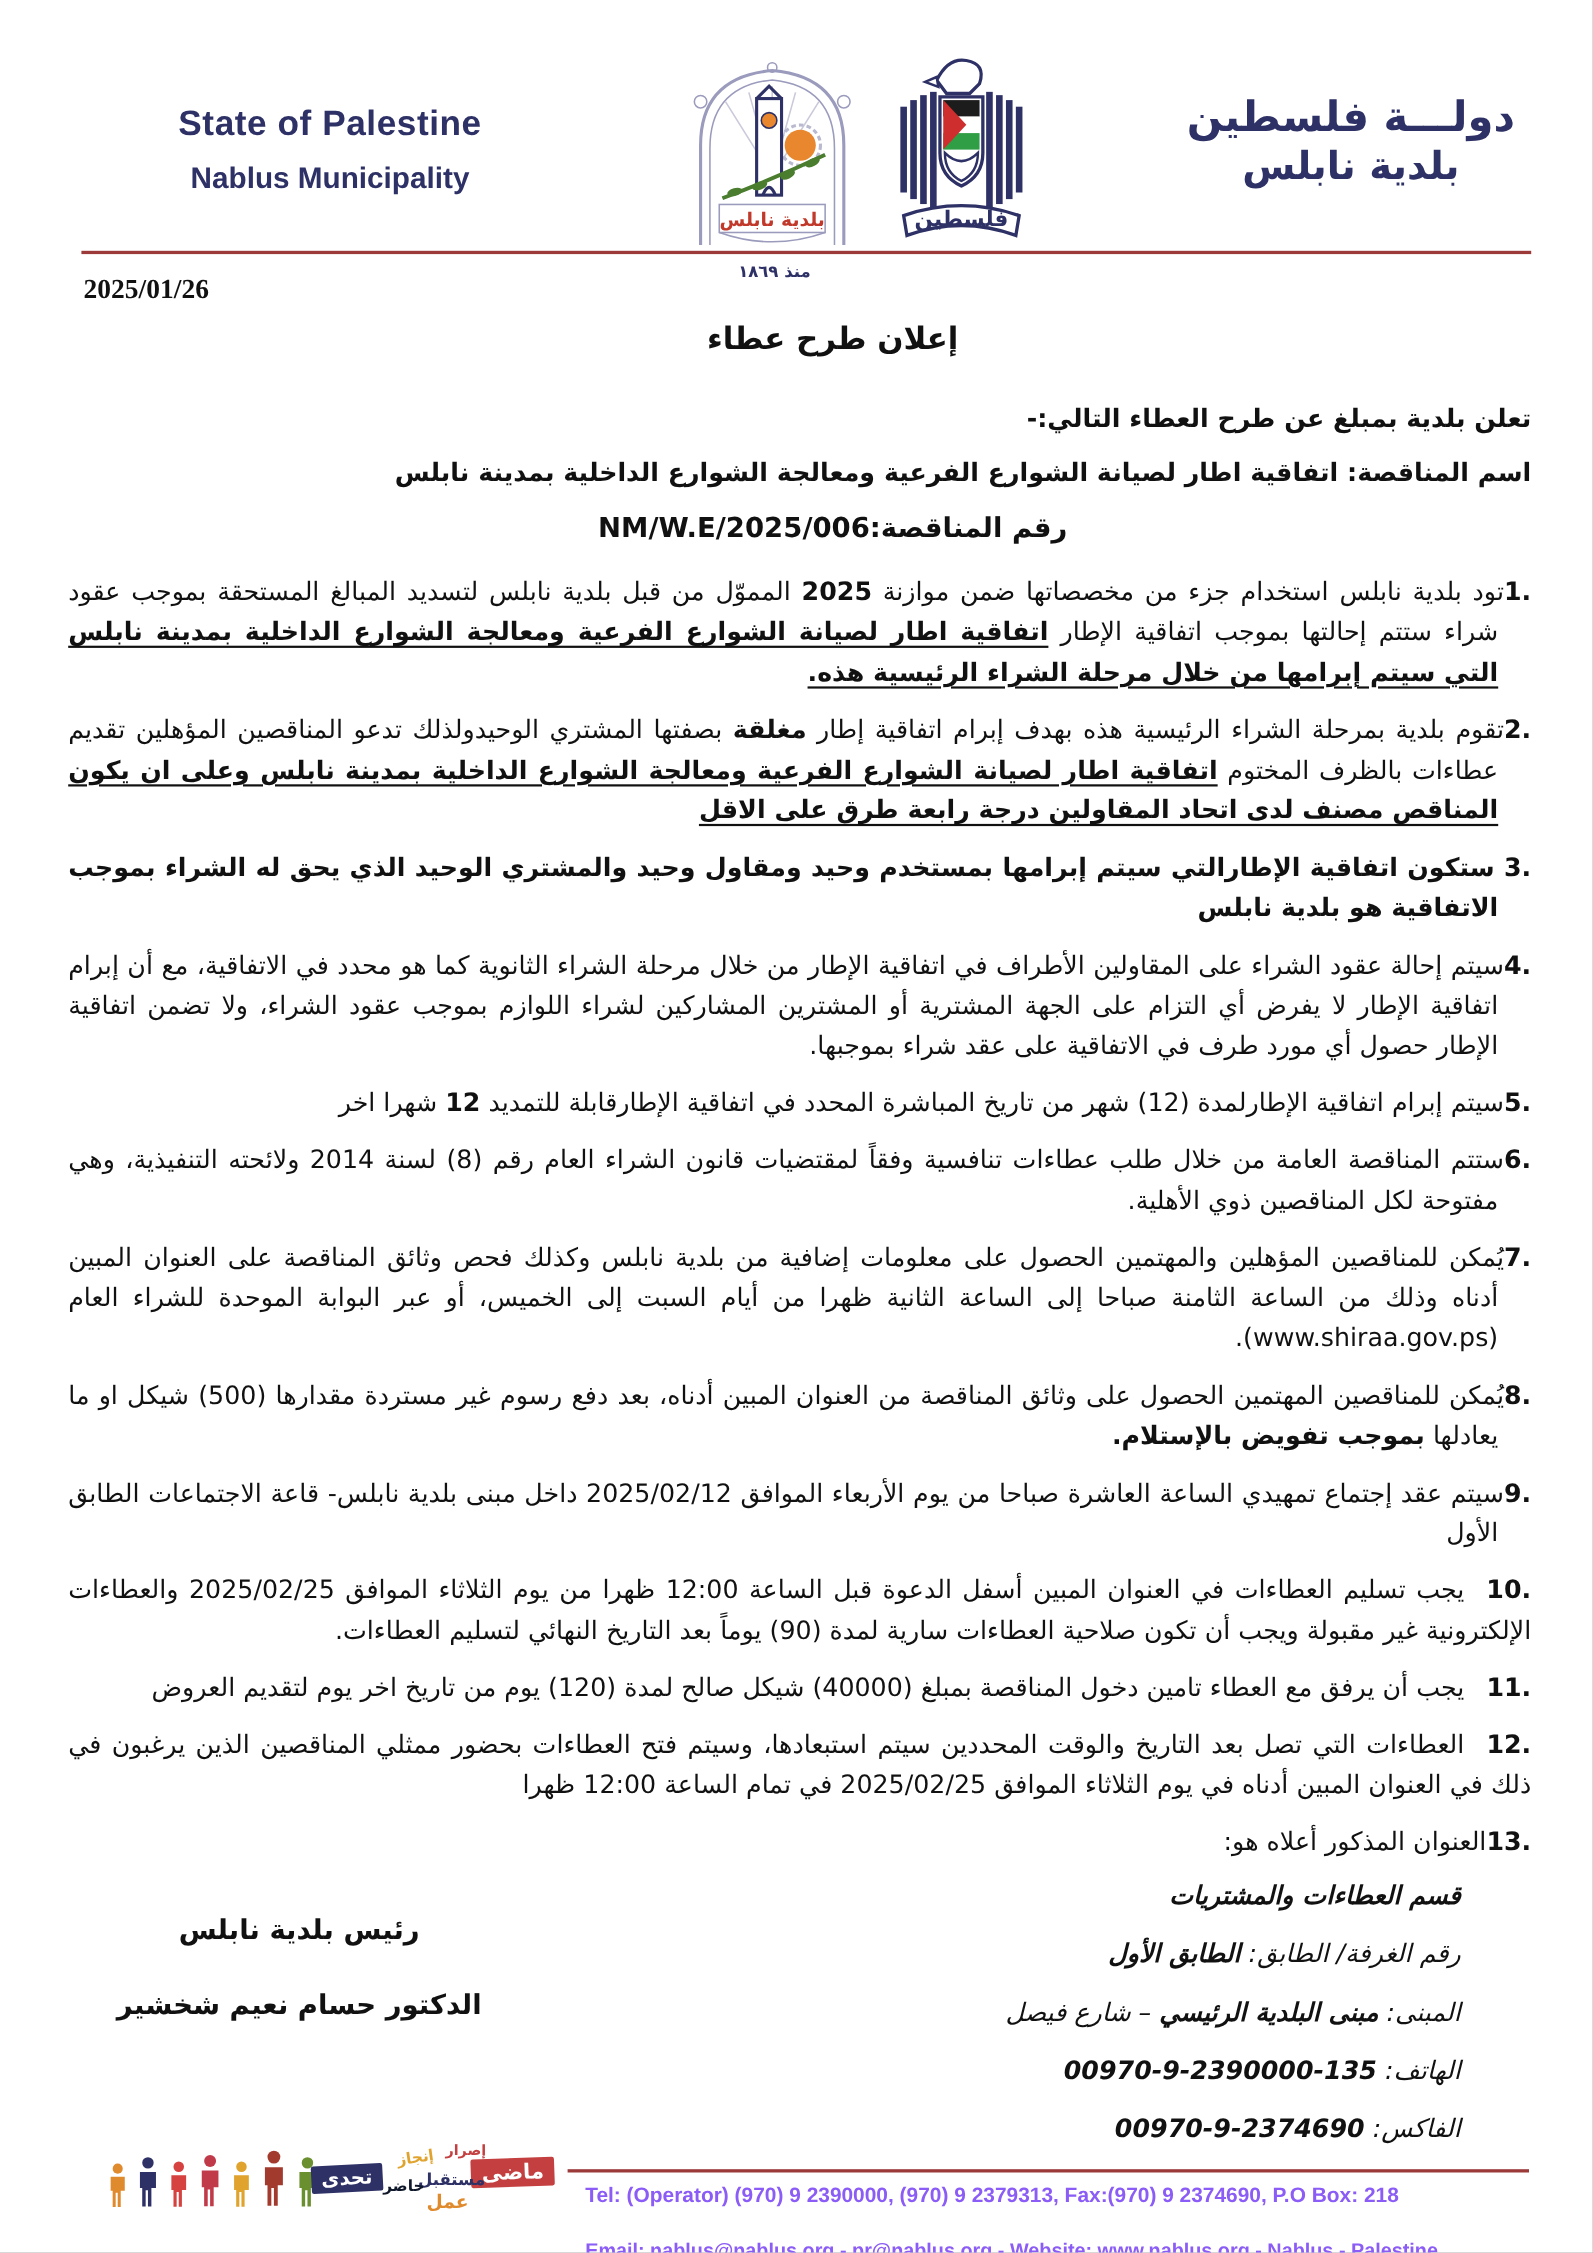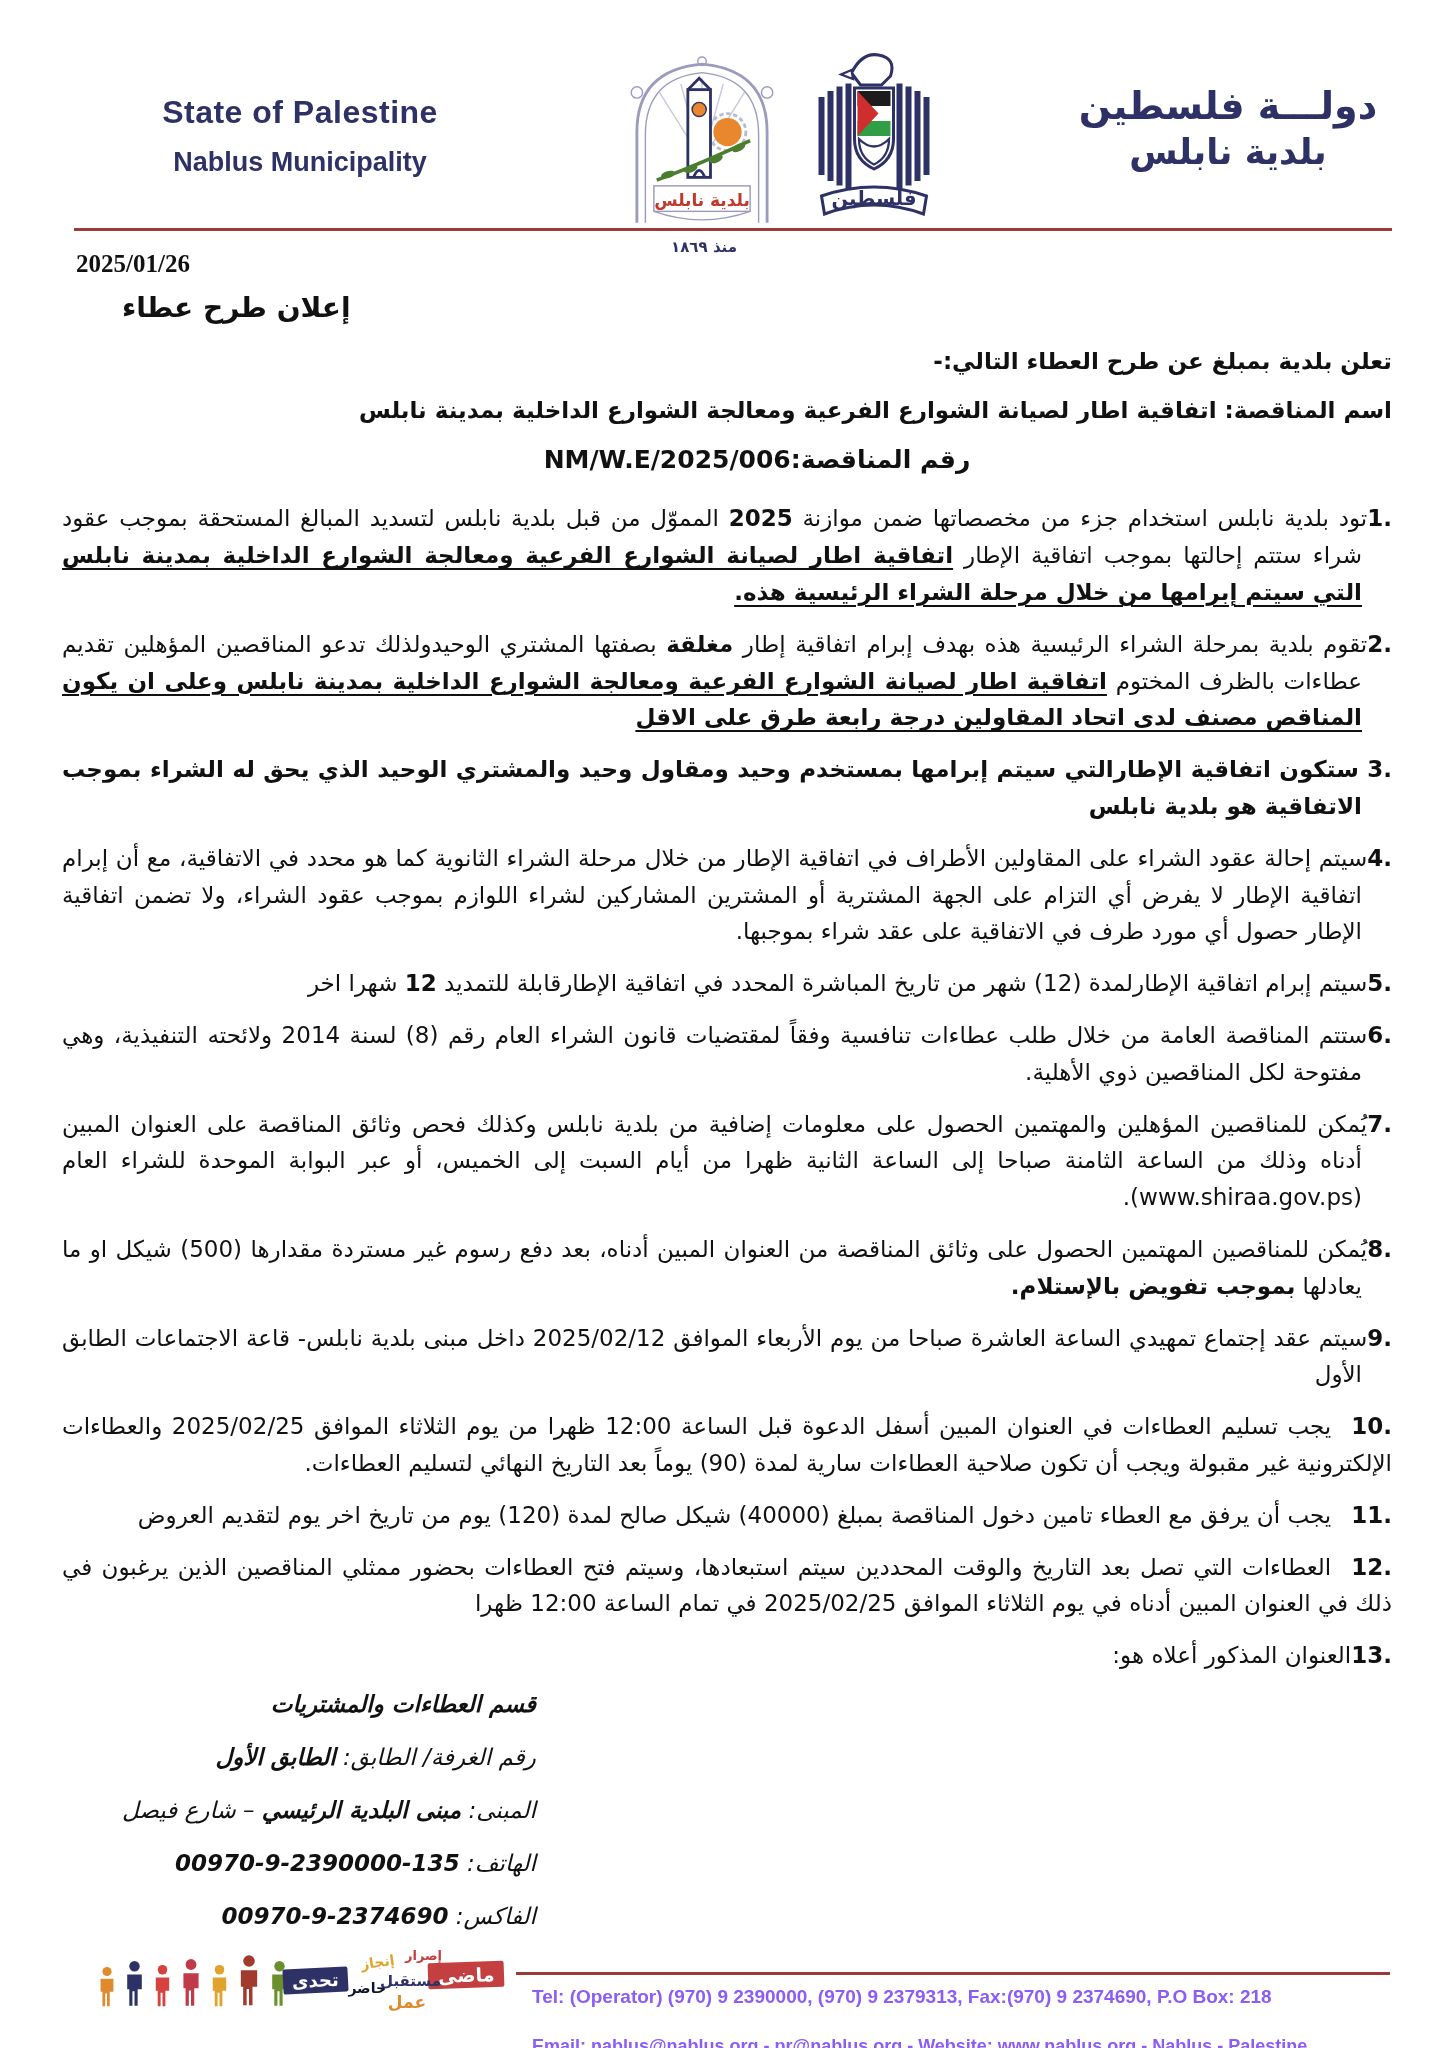--- a/index.html
+++ b/index.html
@@ -20,21 +20,21 @@
   .hdr-rule{position:absolute;left:74px;right:56px;top:228px;height:3px;background:#9c3a3a;}
   .since{position:absolute;left:0;right:40px;top:238px;text-align:center;color:#2e3166;
          font-size:15px;font-weight:bold;}
 
   .date{position:absolute;left:76px;top:250px;font-family:"Liberation Serif",serif;
         font-weight:bold;font-size:25px;color:#111;}
 
   
   .content{position:absolute;top:286px;left:62px;right:56px;direction:rtl;
            font-size:23px;line-height:1.6;color:#111;}
-  .title{text-align:left;font-weight:bold;font-size:28px;margin:0 0 12px 60px;}
+  .title{text-align:center;font-weight:bold;font-size:28px;margin:0 0 32px 60px;}
   .intro{text-align:right;margin-bottom:12px;font-weight:bold;}
   .tname{text-align:right;font-weight:bold;margin-bottom:12px;}
   .tno{text-align:center;font-weight:bold;font-size:25px;margin:0 0 20px 60px;}
   .item{text-align:justify;margin-bottom:15px;padding-right:30px;text-indent:-30px;}
   .item.noindent{padding-right:0;text-indent:0;}
   .item .num{font-weight:bold;}
   .item.gap .num{margin-left:20px;}
   .b{font-weight:bold;}
   .u{text-decoration:underline;text-decoration-thickness:2px;text-underline-offset:5px;}
   .ltr{direction:ltr;unicode-bidi:isolate;}
@@ -162,20 +162,24 @@
         <div class="item"><span class="num ltr">7.</span><span>يُمكن للمناقصين المؤهلين والمهتمين الحصول على معلومات إضافية من بلدية نابلس وكذلك فحص وثائق المناقصة على العنوان المبين أدناه وذلك من الساعة الثامنة صباحا إلى الساعة الثانية ظهرا من أيام السبت إلى الخميس، أو عبر البوابة الموحدة للشراء العام </span><span class="ltr">(www.shiraa.gov.ps)</span><span class="ltr">.</span></div>
         <div class="item"><span class="num ltr">8.</span><span>يُمكن للمناقصين المهتمين الحصول على وثائق المناقصة من العنوان المبين أدناه، بعد دفع رسوم غير مستردة مقدارها  (500) شيكل او ما يعادلها </span><span class="b">بموجب تفويض بالإستلام.</span></div>
         <div class="item"><span class="num ltr">9.</span><span>سيتم عقد إجتماع تمهيدي الساعة العاشرة صباحا من يوم الأربعاء الموافق 2025/02/12 داخل مبنى بلدية نابلس- قاعة الاجتماعات الطابق الأول</span></div>
         <div class="item gap noindent"><span class="num ltr">10.</span><span>يجب تسليم العطاءات في العنوان المبين أسفل الدعوة قبل الساعة 12:00 ظهرا من يوم الثلاثاء الموافق 2025/02/25 والعطاءات الإلكترونية غير مقبولة ويجب أن تكون صلاحية العطاءات سارية لمدة (90) يوماً بعد التاريخ النهائي لتسليم العطاءات.</span></div>
         <div class="item gap noindent"><span class="num ltr">11.</span><span>يجب أن يرفق مع العطاء تامين دخول المناقصة بمبلغ (40000) شيكل صالح لمدة (120) يوم من تاريخ اخر يوم لتقديم العروض</span></div>
         <div class="item gap noindent"><span class="num ltr">12.</span><span>العطاءات التي تصل بعد التاريخ والوقت المحددين سيتم استبعادها، وسيتم فتح العطاءات بحضور ممثلي المناقصين الذين يرغبون في ذلك في العنوان المبين أدناه في يوم الثلاثاء الموافق 2025/02/25 في تمام الساعة 12:00 ظهرا</span></div>
         <div class="item"><span class="num ltr">13.</span><span>العنوان المذكور أعلاه هو:</span></div>
       </div>
 
     <div class="addr-row">
+      <div class="sig">
+        <div>رئيس بلدية نابلس</div>
+        <div class="name">الدكتور حسام نعيم شخشير</div>
+      </div>
       <div class="contact">
           <div class="cline"><span class="b">قسم العطاءات والمشتريات</span></div>
           <div class="cline"><span>رقم الغرفة/ الطابق: </span><span class="b">الطابق الأول</span></div>
           <div class="cline"><span>المبنى: </span><span class="b">مبنى البلدية الرئيسي</span><span> – شارع فيصل</span></div>
           <div class="cline"><span>الهاتف: </span><span class="b ltr">00970-9-2390000-135</span></div>
           <div class="cline"><span>الفاكس: </span><span class="b ltr">00970-9-2374690</span></div>
         </div>
     </div>
   </div>
 

